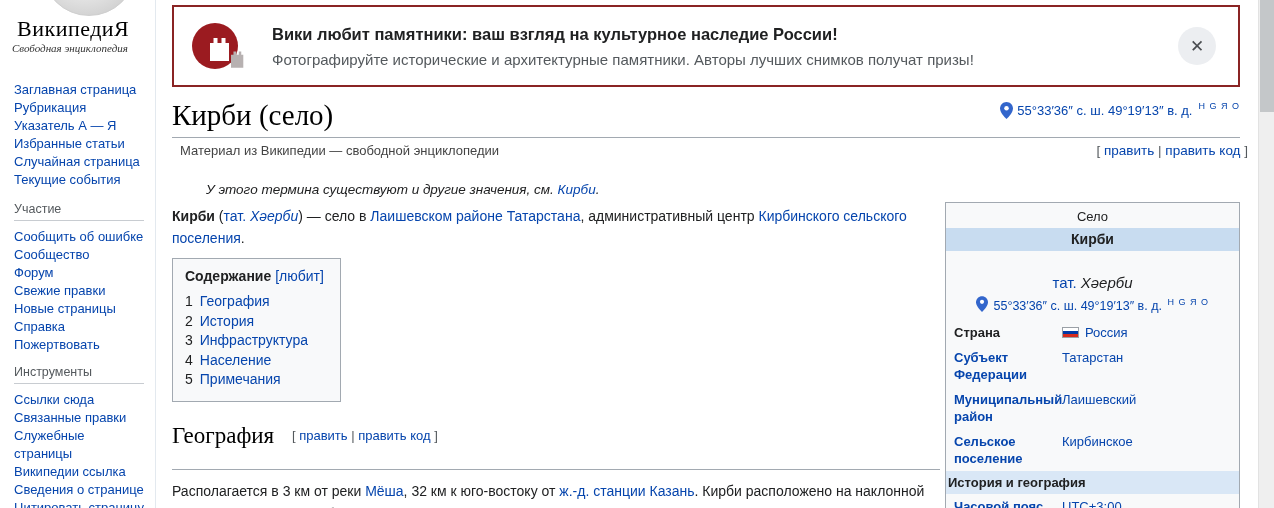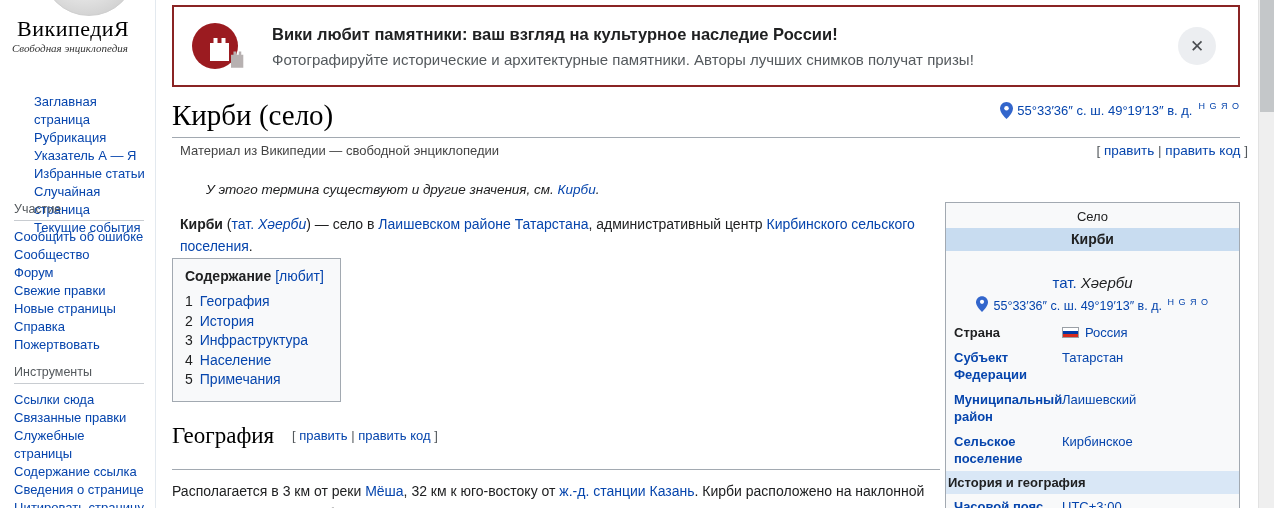--- a/index.html
+++ b/index.html
@@ -12,21 +12,21 @@
   
   .sidebar { position:absolute; left:0; top:0; width:155px; height:508px; }
   .globe {
     position:absolute; left:42px; top:-78px; width:94px; height:94px; border-radius:50%;
     background:radial-gradient(circle at 45% 40%, #fafafa 0%, #e0e0e0 55%, #c2c2c2 100%);
     border:1px solid #cfcfcf;
   }
   .wordmark { position:absolute; left:17px; top:16px; font-family:"Liberation Serif","DejaVu Serif",serif; font-size:22px; letter-spacing:.5px; color:#000; cursor:pointer; }
   .tagline  { position:absolute; left:12px; top:42px; font-family:"Liberation Serif","DejaVu Serif",serif; font-style:italic; font-size:11px; color:#333; }
   .sidebar a { display:block; color:#0645ad; font-size:13px; line-height:18px; text-decoration:none; cursor:pointer; }
-  .side-nav  { position:absolute; left:14px; top:93px;margin-left:20px; }
+  .side-nav  { position:absolute; left:14px; top:81px; }
   .side-sec  { position:absolute; left:14px; width:130px; }
   .side-sec h3 { margin:0 0 7px 0; font-size:12.5px; font-weight:normal; color:#54595d; border-bottom:1px solid #c8ccd1; padding-bottom:4px; }
   .side-divider { position:absolute; left:155px; top:0; width:1px; height:508px; background:#e3e9ef; }
   
   .banner {
     position:absolute; left:172px; top:5px; width:1068px; height:82px;
     border:2px solid #8a2424; background:#fff; display:flex; align-items:center;
   }
   .wlm-logo { margin-left:16px; flex-shrink:0; }
   .banner-text { margin-left:24px; }
@@ -40,21 +40,21 @@
   
   .title-block { position:absolute; left:172px; top:94px; width:1068px; height:44px; border-bottom:1px solid #a2a9b1; }
   h1.page-title { margin:0; font-family:"Liberation Serif","DejaVu Serif",serif; font-weight:normal; font-size:29px; line-height:42px; color:#000; }
   .coords-top { position:absolute; right:0; top:8px; font-size:13px; color:#0645ad; display:flex; align-items:center; gap:4px; cursor:pointer; }
   .coord-sup { font-size:9px; letter-spacing:1px; color:#0645ad; margin-left:2px; position:relative; top:-5px; }
   .sub-row { position:absolute; left:172px; top:143px; width:1068px; display:flex; justify-content:space-between;margin-left:8px; }
   .site-sub { font-size:13px; color:#444; }
   .edit-links { font-size:13.5px; }
   
   .hatnote { position:absolute; left:206px; top:182px; font-style:italic; font-size:13.5px; }
-  .intro { position:absolute; left:172px; top:205px; width:772px; font-size:14px; line-height:22px; margin:8px; }
+  .intro { position:absolute; left:172px; top:205px; width:772px; font-size:14px; line-height:22px; margin:0; }
   .toc {
     position:absolute; left:172px; top:258px; display:inline-block;
     background:#f8f9fa; border:1px solid #a2a9b1; padding:9px 16px 11px 12px; font-size:14px;
   }
   .toc-title b { font-size:14px; }
   .toc-toggle { color:#0645ad; cursor:pointer; }
   .toc ul { list-style:none; margin:8px 0 0 0; padding:0; line-height:19.5px; }
   .toc .num { color:#202122; margin-right:7px; }
   .toc a { color:#0645ad; text-decoration:none; cursor:pointer; }
   .geo-block { position:absolute; left:172px; top:423px; width:768px; }
@@ -122,21 +122,21 @@
     <a>Новые страницы</a>
     <a>Справка</a>
     <a>Пожертвовать</a>
   </div>
 
   <div class="side-sec" style="top:365px;">
     <h3>Инструменты</h3>
     <a>Ссылки сюда</a>
     <a>Связанные правки</a>
     <a>Служебные страницы</a>
-    <a>Содержание ссылка</a>
+    <a>Википедии ссылка</a>
     <a>Сведения о странице</a>
     <a>Цитировать страницу</a>
   </div>
 </aside>
 <div class="side-divider"></div>
 
 <div class="banner">
   <svg class="wlm-logo" width="58" height="58" viewBox="0 0 58 58">
     <circle cx="25" cy="29" r="23" fill="#9b1b20"></circle>
     <path d="M20 44 V26 h3.5 v-5 h4 v5 h4 v-5 h4 v5 h3.5 v18 z" fill="#ffffff"></path>

